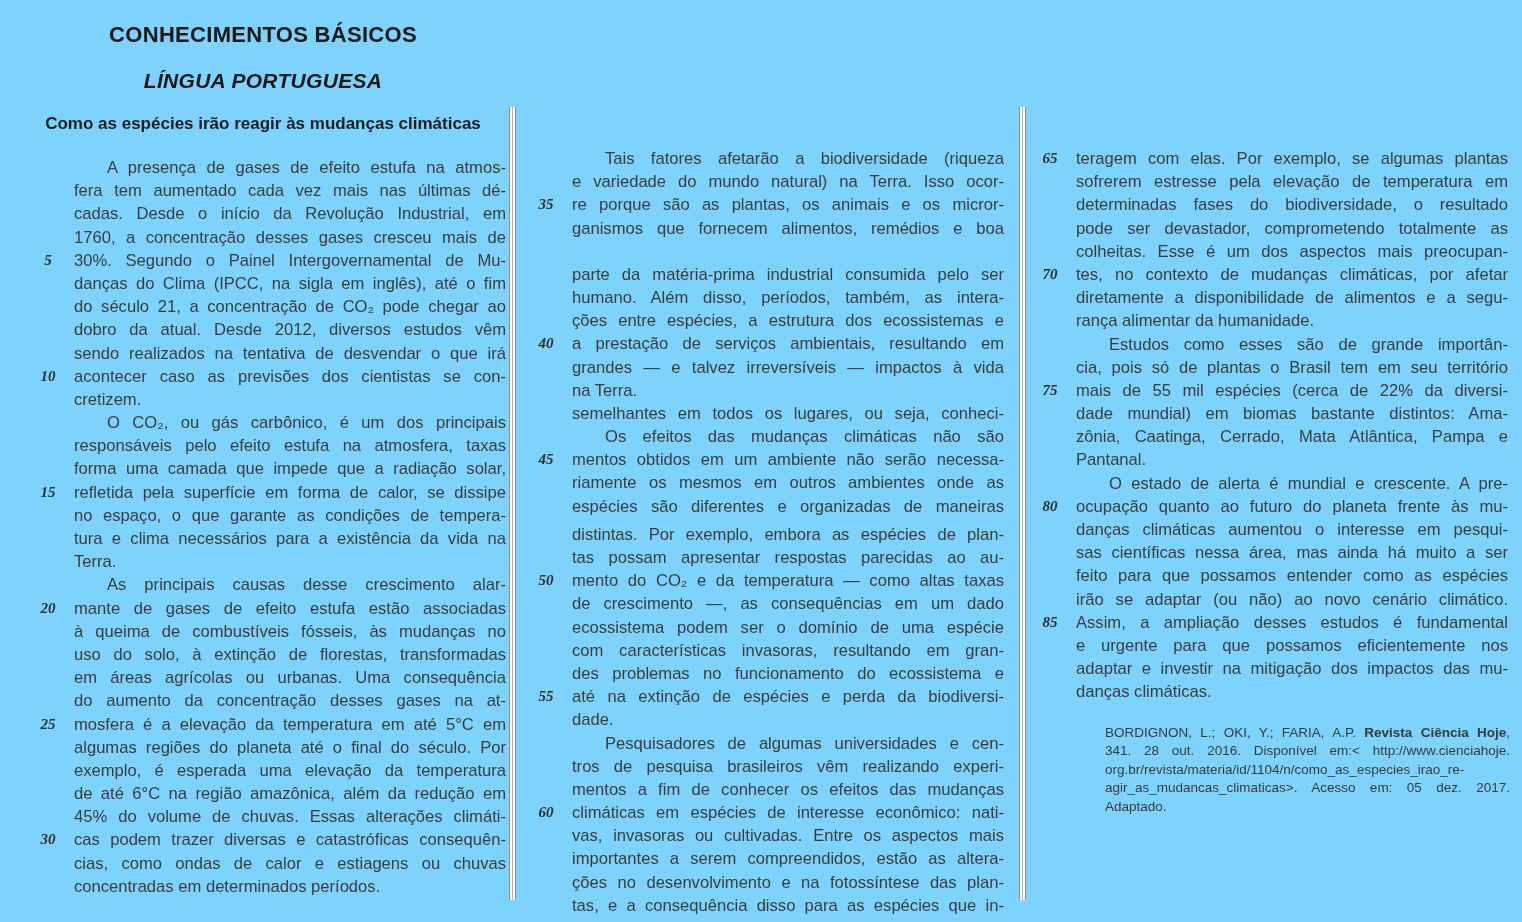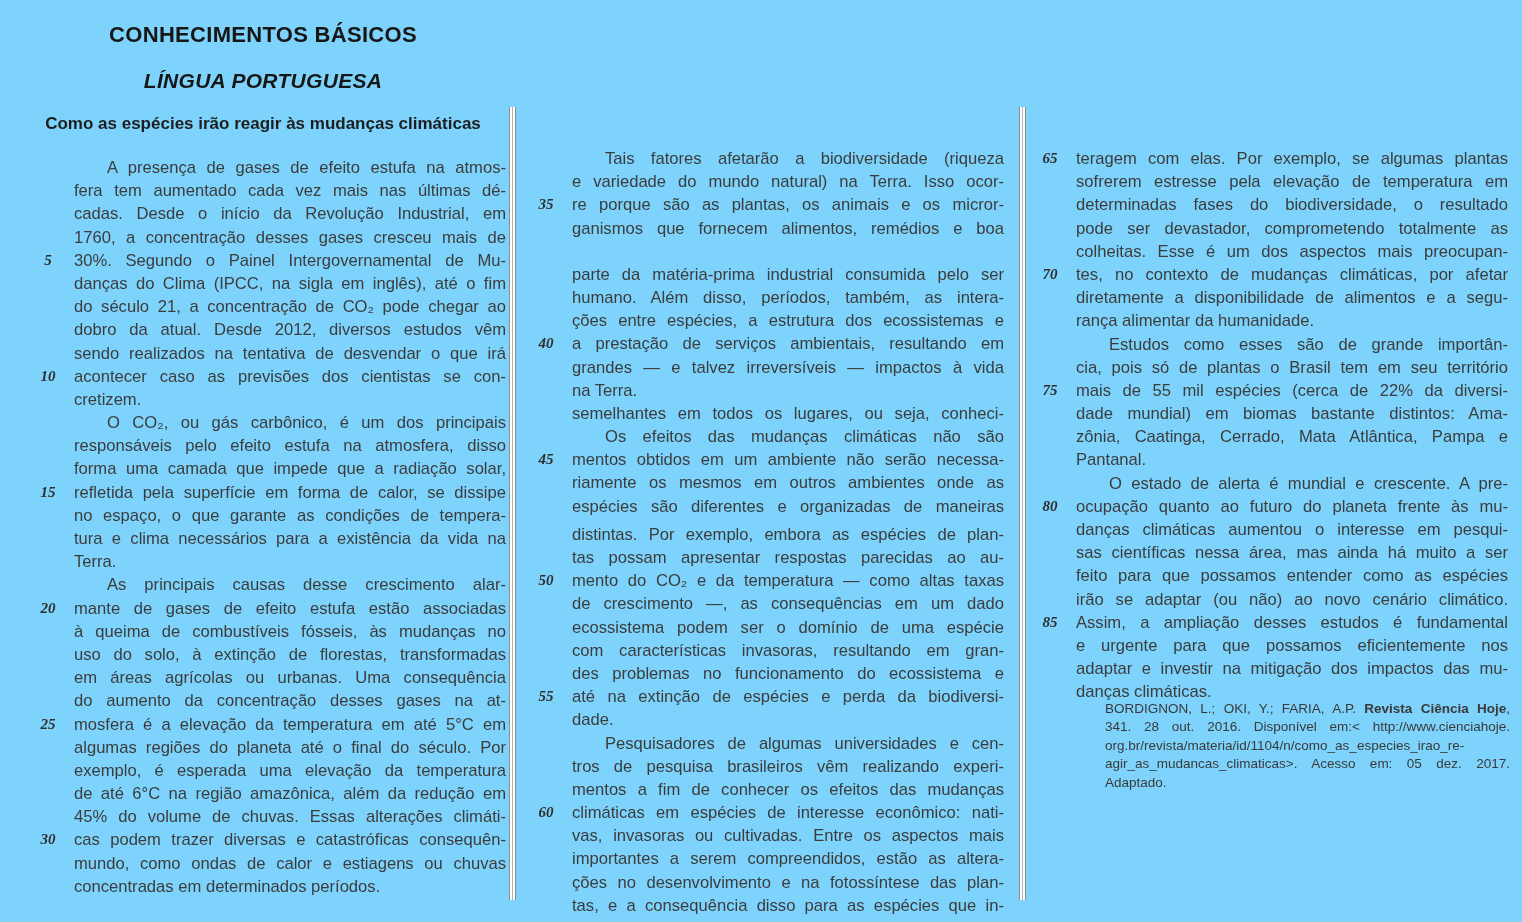--- a/index.html
+++ b/index.html
@@ -46,21 +46,21 @@
     background:linear-gradient(90deg,
       #8d8d8d 0,#8d8d8d 1px,
       #ffffff 1px,#ffffff 3px,
       #b4b4b4 3px,#b4b4b4 4px,
       #ffffff 4px,#ffffff 6px,
       #8d8d8d 6px,#8d8d8d 7px);
   }
   .sep-1{left:509px;}
   .sep-2{left:1019px;}
   .citation{
-    position:absolute;left:1105px;top:700px;width:405px;
+    position:absolute;left:1105px;top:724px;width:405px;
     font-size:13.5px;line-height:18.4px;color:#3a3a3a;
   }
   .cit-line{
     height:18.4px;overflow:hidden;
     text-align:justify;text-align-last:justify;
   }
   .cit-line.last{text-align-last:left;}
   .cit-bold{font-weight:bold;}
 </style>
 </head>
@@ -119,21 +119,21 @@
       <div class="ln-row">
         <div class="ln-num"></div>
         <div class="ln-text last">cretizem.</div>
       </div>
       <div class="ln-row">
         <div class="ln-num"></div>
         <div class="ln-text indent">O CO₂, ou gás carbônico, é um dos principais</div>
       </div>
       <div class="ln-row">
         <div class="ln-num"></div>
-        <div class="ln-text">responsáveis pelo efeito estufa na atmosfera, disso</div>
+        <div class="ln-text">responsáveis pelo efeito estufa na atmosfera, taxas</div>
       </div>
       <div class="ln-row">
         <div class="ln-num"></div>
         <div class="ln-text">forma uma camada que impede que a radiação solar,</div>
       </div>
       <div class="ln-row">
         <div class="ln-num">15</div>
         <div class="ln-text">refletida pela superfície em forma de calor, se dissipe</div>
       </div>
       <div class="ln-row">
@@ -191,21 +191,21 @@
       <div class="ln-row">
         <div class="ln-num"></div>
         <div class="ln-text">45% do volume de chuvas. Essas alterações climáti-</div>
       </div>
       <div class="ln-row">
         <div class="ln-num">30</div>
         <div class="ln-text">cas podem trazer diversas e catastróficas consequên-</div>
       </div>
       <div class="ln-row">
         <div class="ln-num"></div>
-        <div class="ln-text">mundo, como ondas de calor e estiagens ou chuvas</div>
+        <div class="ln-text">cias, como ondas de calor e estiagens ou chuvas</div>
       </div>
       <div class="ln-row">
         <div class="ln-num"></div>
         <div class="ln-text last">concentradas em determinados períodos.</div>
       </div>
     </div>
   <div class="col col-2">
       <div class="ln-row">
         <div class="ln-num"></div>
         <div class="ln-text indent">Tais fatores afetarão a biodiversidade (riqueza</div>

